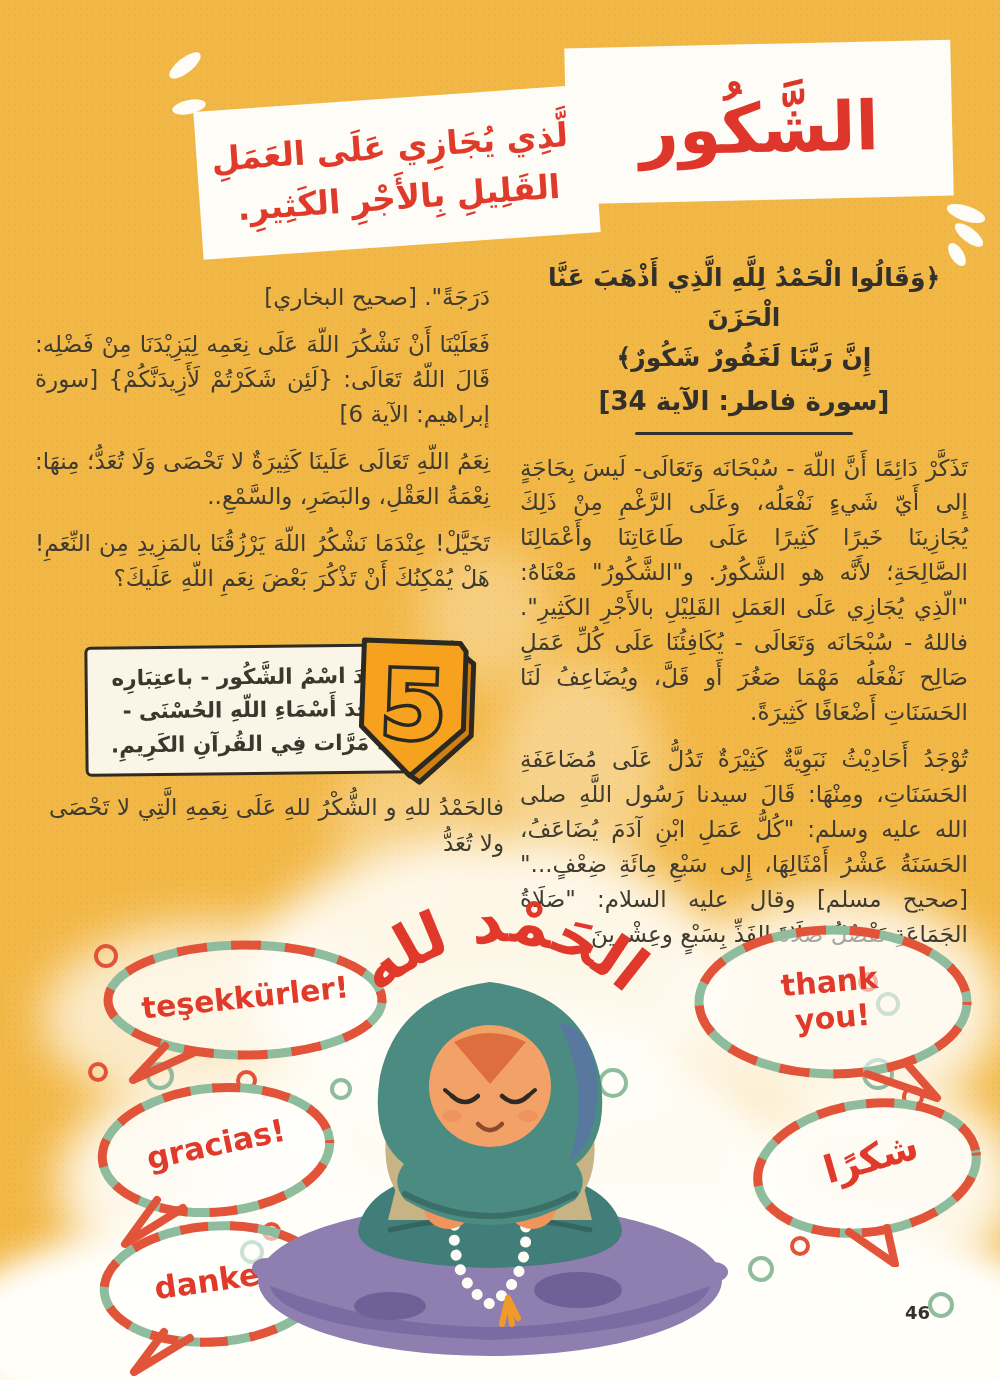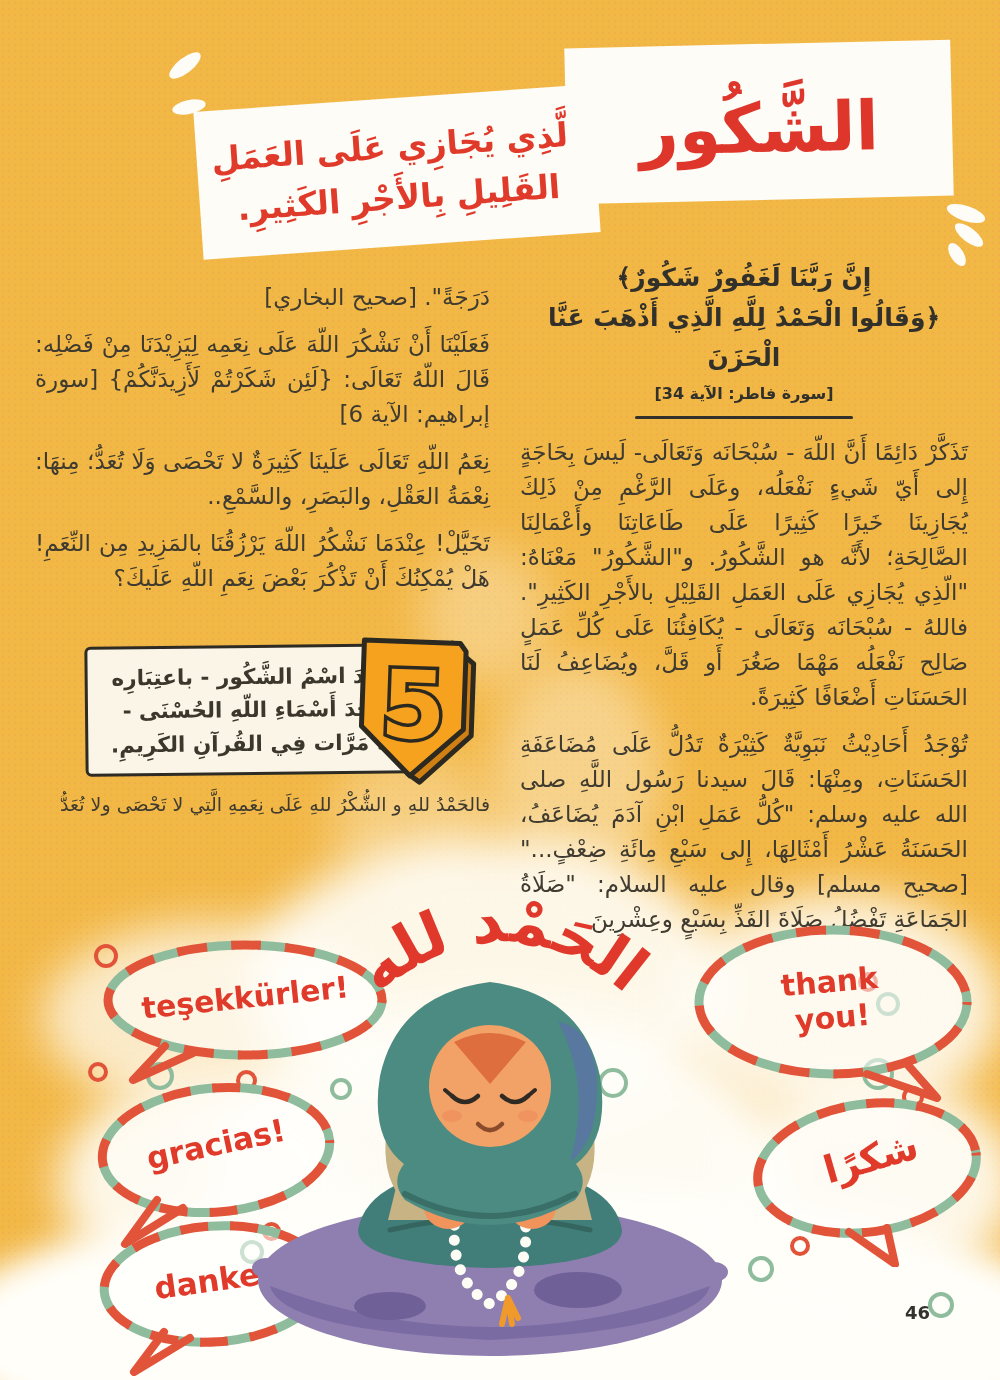--- a/index.html
+++ b/index.html
@@ -23,30 +23,30 @@
     transform:rotate(-4deg);display:flex;align-items:center;justify-content:center;z-index:5;
   }
   .subtitle-text{color:#E03A2A;font-size:33px;font-weight:bold;text-align:center;line-height:1.55;}
   .petal{position:absolute;background:#FDFCF7;border-radius:50% 50% 50% 50%;z-index:7;}
   
   .col{position:absolute;color:#3F3B30;font-size:23px;line-height:1.52;text-align:justify;}
   .col p{margin:0 0 12px 0;}
   .right-col{left:520px;top:258px;width:448px;}
   .left-col{left:35px;top:280px;width:455px;}
   .verse{color:#32302A;font-weight:bold;text-align:center;font-size:25px;line-height:1.6;margin-bottom:4px;}
-  .verse-source{color:#32302A;font-weight:bold;text-align:center;font-size:16px;}
+  .verse-source{color:#32302A;font-weight:bold;text-align:center;font-size:26px;}
   .divider{width:218px;height:3px;background:#32302A;margin:10px auto 16px auto;border-radius:2px;}
   
   .fact-box{
     position:absolute;left:85px;top:645px;width:306px;background:#FAF5E6;border:3px solid #2E2B24;
     border-radius:6px;transform:rotate(-0.6deg);padding:12px 10px;z-index:4;
     color:#3B372C;font-size:21.5px;font-weight:bold;text-align:center;line-height:1.55;
   }
   .shield{position:absolute;left:350px;top:632px;width:134px;height:158px;z-index:5;transform:rotate(2deg);}
-  .closing{position:absolute;left:35px;top:790px;width:455px;color:#3F3B30;font-size:19px;line-height:1.55;text-align:justify;}
+  .closing{position:absolute;left:49px;top:790px;width:455px;color:#3F3B30;font-size:23px;line-height:1.55;text-align:justify;}
   
   .bubble{position:absolute;z-index:8;}
   .bubble svg{position:absolute;left:0;top:0;}
   .bubble .bubble-label{
     position:absolute;width:100%;text-align:center;color:#E03A2A;font-weight:bold;
   }
   
   .ring{position:absolute;border-radius:50%;z-index:8;background:transparent;}
   .ring.red{border:4px solid #E2543A;}
   .ring.green{border:4px solid #8FBC9D;}
@@ -82,22 +82,22 @@
   </div>
 
   <div class="petal" style="left:166px;top:58px;width:38px;height:15px;transform:rotate(-38deg);"></div>
   <div class="petal" style="left:172px;top:100px;width:34px;height:14px;transform:rotate(-12deg);"></div>
   <div class="petal" style="left:946px;top:206px;width:40px;height:15px;transform:rotate(18deg);"></div>
   <div class="petal" style="left:952px;top:228px;width:34px;height:14px;transform:rotate(38deg);"></div>
   <div class="petal" style="left:944px;top:248px;width:26px;height:13px;transform:rotate(58deg);"></div>
 
   <div class="col right-col ar">
     <div class="verse">
+      <div>﴿وَقَالُوا الْحَمْدُ لِلَّهِ الَّذِي أَذْهَبَ عَنَّا الْحَزَنَ</div>
       <div>إِنَّ رَبَّنَا لَغَفُورٌ شَكُورٌ﴾</div>
-      <div>﴿وَقَالُوا الْحَمْدُ لِلَّهِ الَّذِي أَذْهَبَ عَنَّا الْحَزَنَ</div>
     </div>
     <div class="verse-source">[سورة فاطر: الآية 34]</div>
     <div class="divider"></div>
     <p>تَذَكَّرْ دَائِمًا أَنَّ اللّهَ - سُبْحَانَه وَتَعَالَى- لَيسَ بِحَاجَةٍ إِلى أَيّ شَيءٍ نَفْعَلُه، وعَلَى الرَّغْمِ مِنْ ذَلِكَ يُجَازِينَا خَيرًا كَثِيرًا عَلَى طَاعَاتِنَا وأَعْمَالِنَا الصَّالِحَةِ؛ لأَنَّه هو الشَّكُورُ. و"الشَّكُورُ" مَعْنَاهُ: "الّذِي يُجَازِي عَلَى العَمَلِ القَلِيْلِ بالأَجْرِ الكَثِيرِ". فاللهُ - سُبْحَانَه وَتَعَالَى - يُكَافِئُنَا عَلَى كُلِّ عَمَلٍ صَالِح نَفْعَلُه مَهْمَا صَغُرَ أَو قَلَّ، ويُضَاعِفُ لَنَا الحَسَنَاتِ أَضْعَافًا كَثِيرَةً.</p>
     <p>تُوْجَدُ أَحَادِيْثُ نَبَوِيَّةٌ كَثِيْرَةٌ تَدُلُّ عَلَى مُضَاعَفَةِ الحَسَنَاتِ، ومِنْهَا: قَالَ سيدنا رَسُول اللَّهِ صلى الله عليه وسلم: "كُلُّ عَمَلِ ابْنِ آدَمَ يُضَاعَفُ، الحَسَنَةُ عَشْرُ أَمْثَالِهَا، إِلى سَبْعِ مِائَةِ ضِعْفٍ..." [صحيح مسلم] وقال عليه السلام: "صَلَاةُ الجَمَاعَةِ تَفْضُلُ صَلَاةَ الفَذِّ بِسَبْعٍ وعِشْرِينَ</p>
   </div>
 
   <div class="col left-col ar">
     <p>دَرَجَةً". [صحيح البخاري]</p>
     <p>فَعَلَيْنَا أَنْ نَشْكُرَ اللّهَ عَلَى نِعَمِه لِيَزِيْدَنَا مِنْ فَضْلِه: قَالَ اللّهُ تَعَالَى: {لَئِن شَكَرْتُمْ لَأَزِيدَنَّكُمْ} [سورة إبراهيم: الآية 6]</p>

